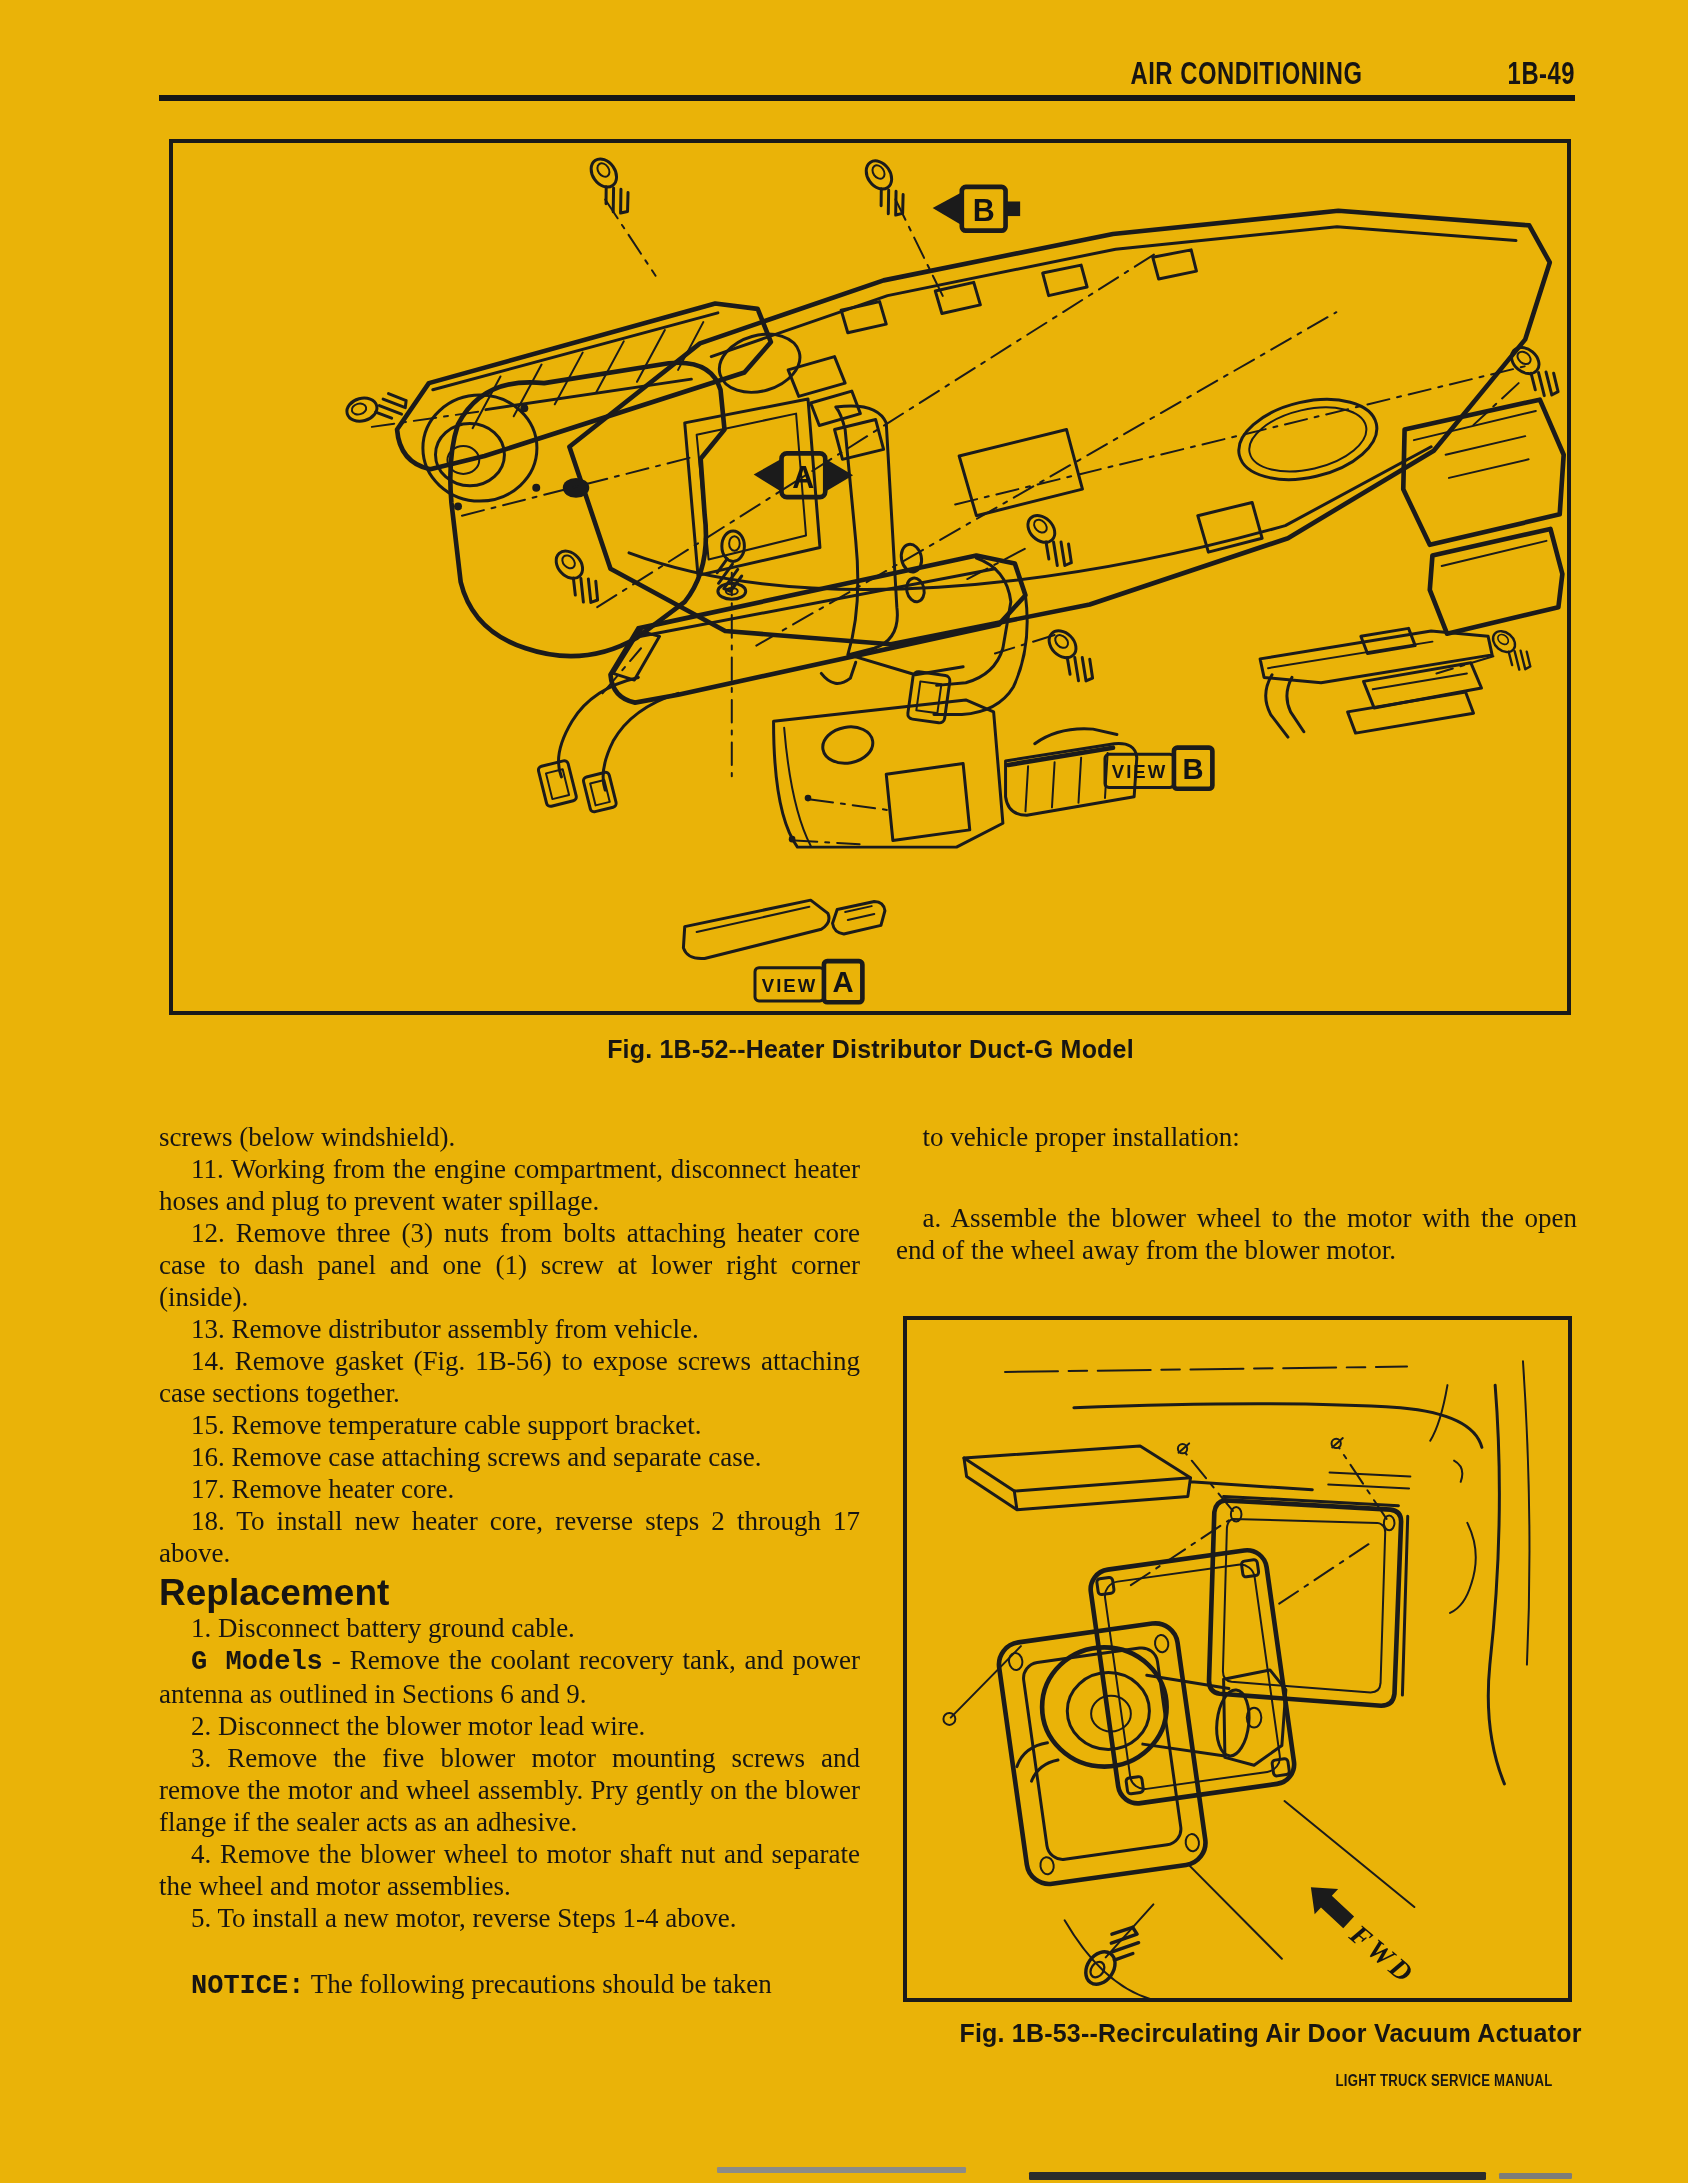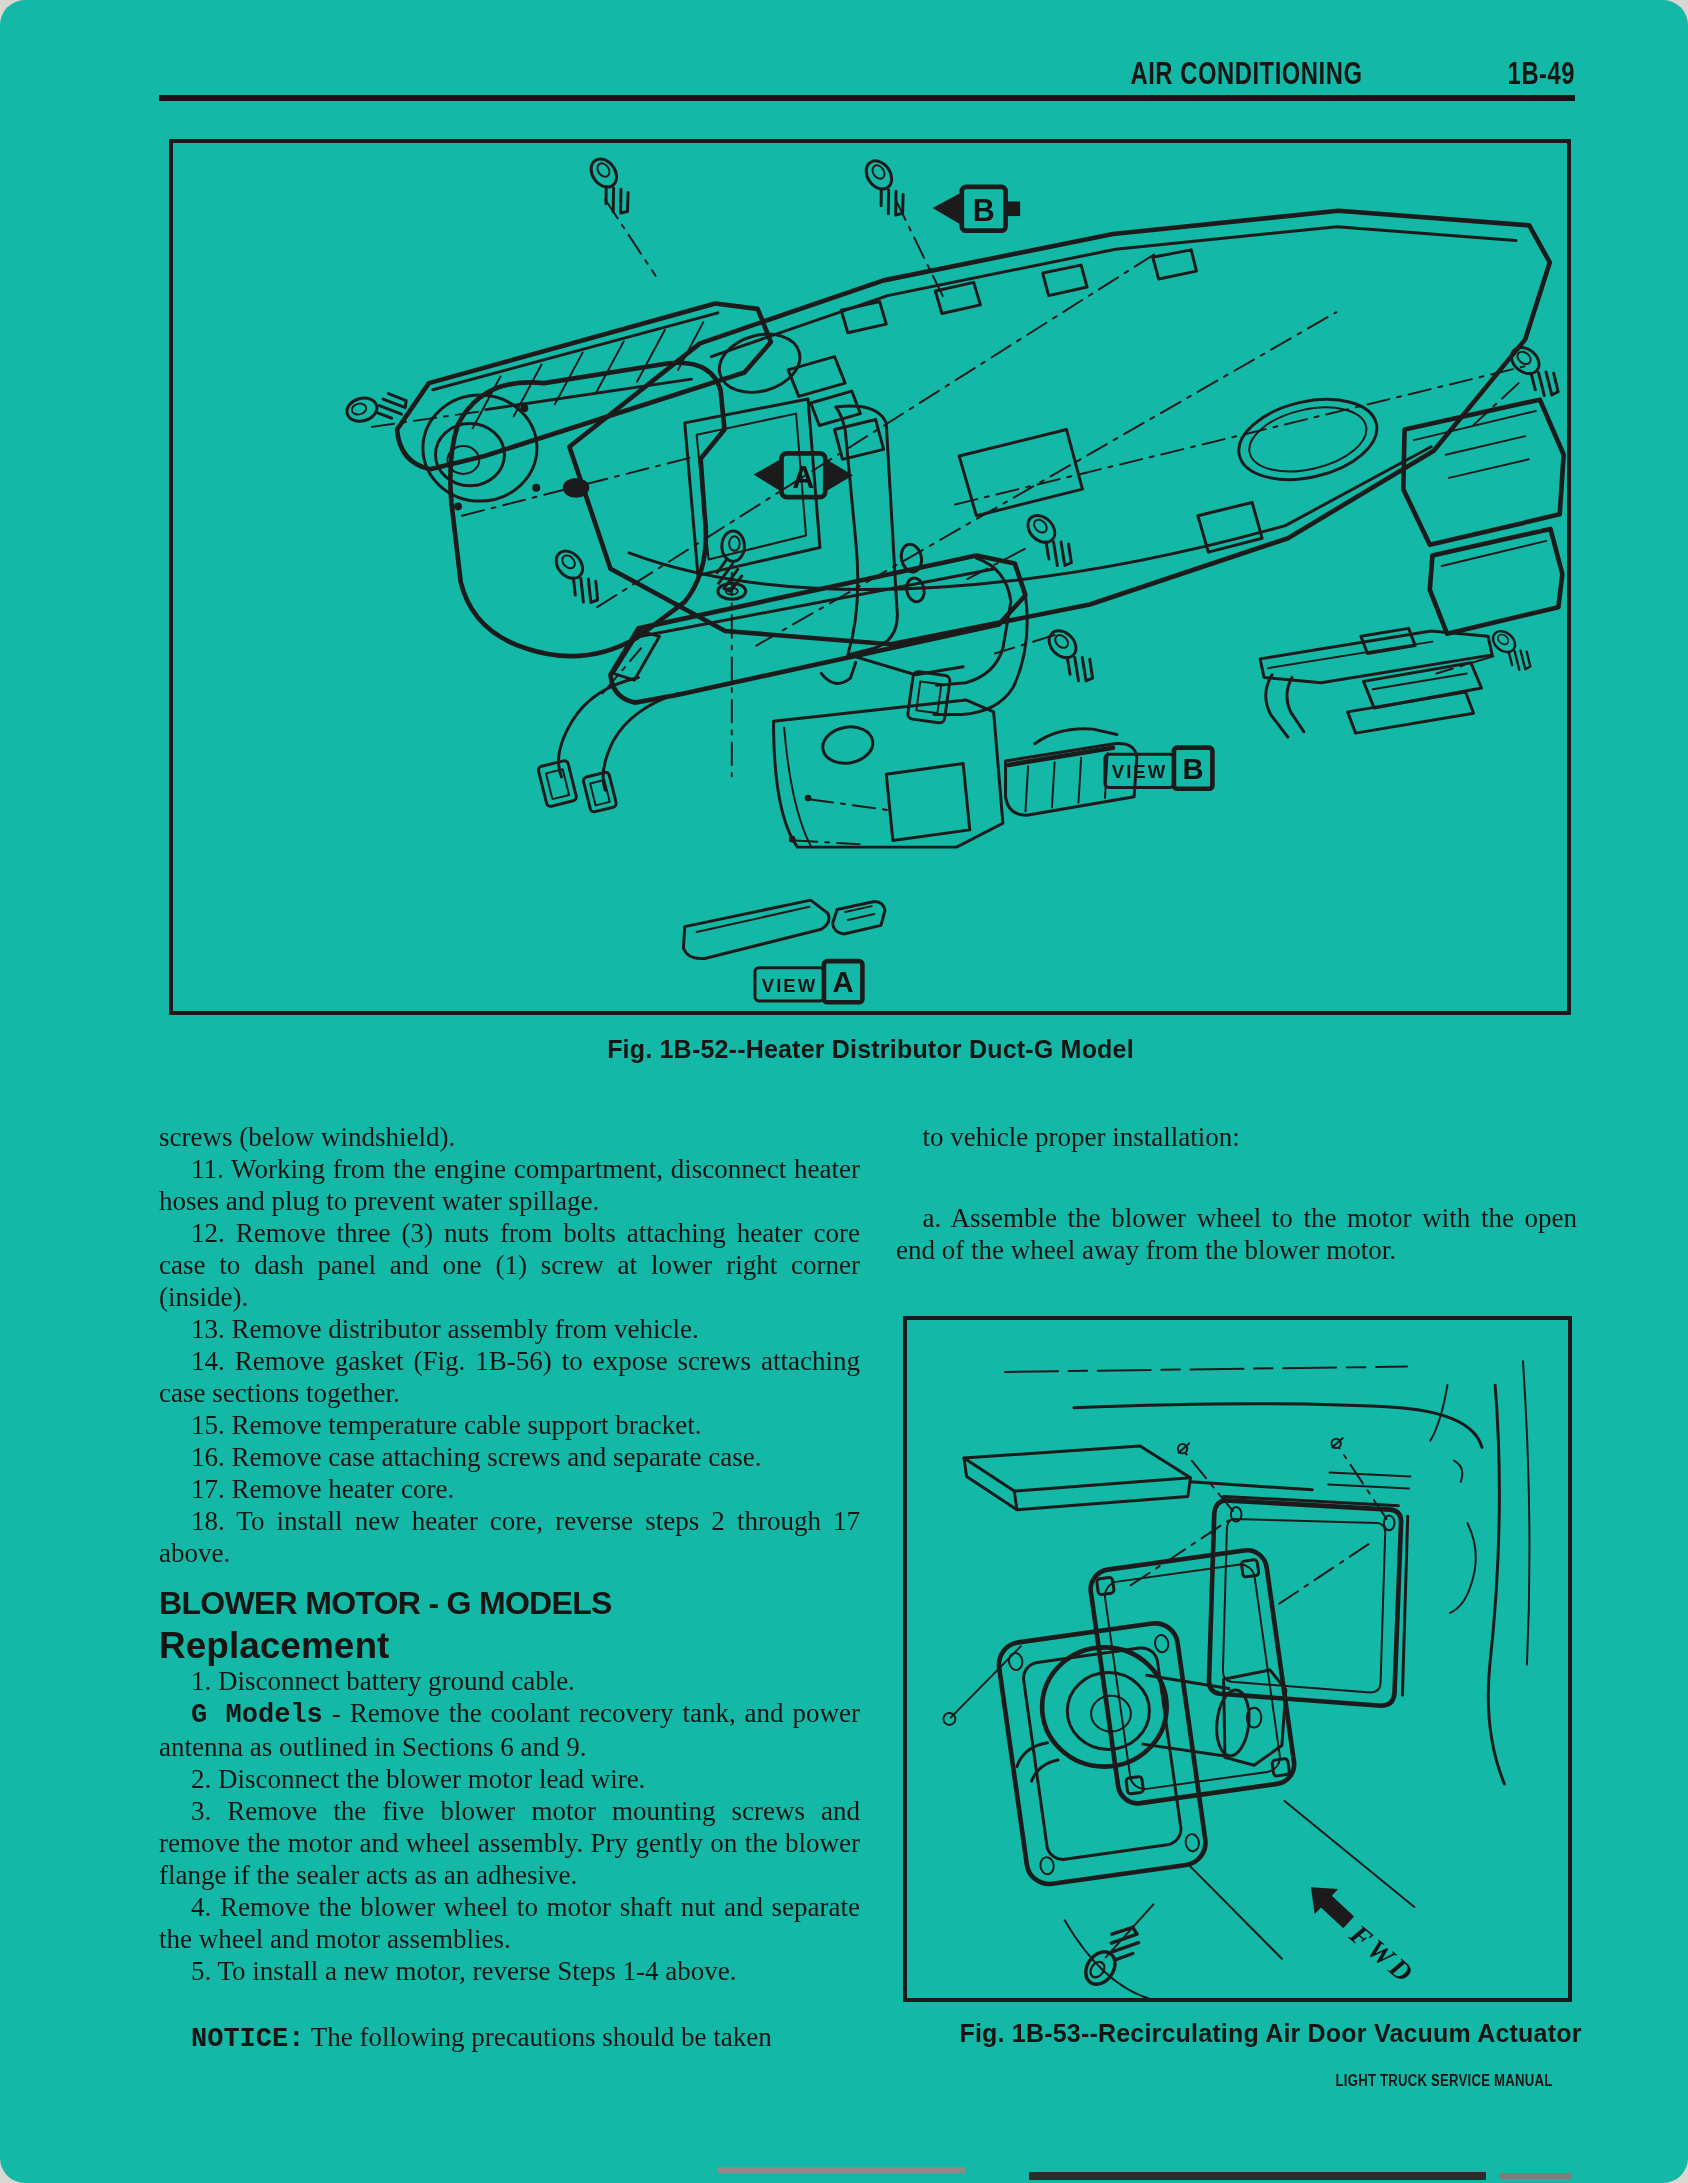--- a/index.html
+++ b/index.html
@@ -1,23 +1,22 @@
 <!DOCTYPE html>
 <html style="font-size:10.6px"><head>
 <meta charset="utf-8">
 <style>
   html,body{margin:0;padding:0;background:#d9d7d2;}
   .page{
     position:relative;
     width:1688px;height:2183px;
-    background:#14b8a6;
+    background:#eab308;
     font-family:"Liberation Serif", serif;
     color:#171513;
     overflow:hidden;
-    border-radius:25px;
   }
   
   .header{
     position:absolute;top:56px;right:113px;
     display:flex;align-items:baseline;gap:186px;
     transform:scaleX(0.78);transform-origin:100% 50%;
     font-family:"Liberation Sans", sans-serif;
     font-weight:bold;font-size:30.5px;letter-spacing:0.7px;
     white-space:nowrap;
   }
@@ -256,21 +255,20 @@
     <p class="noindent">screws (below windshield).</p>
     <p>11. Working from the engine compartment, disconnect heater hoses and plug to prevent water spillage.</p>
     <p>12. Remove three (3) nuts from bolts attaching heater core case to dash panel and one (1) screw at lower right corner (inside).</p>
     <p>13. Remove distributor assembly from vehicle.</p>
     <p>14. Remove gasket (Fig. 1B-56) to expose screws attaching case sections together.</p>
     <p>15. Remove temperature cable support bracket.</p>
     <p>16. Remove case attaching screws and separate case.</p>
     <p>17. Remove heater core.</p>
     <p>18. To install new heater core, reverse steps 2 through 17 above.</p>
 
-    <h2>BLOWER MOTOR - G MODELS</h2>
     <h3>Replacement</h3>
 
     <p class="first-step">1. Disconnect battery ground cable.</p>
     <p><b class="lead">G Models</b><span> - Remove the coolant recovery tank, and power antenna as outlined in Sections 6 and 9.</span></p>
     <p>2. Disconnect the blower motor lead wire.</p>
     <p>3. Remove the five blower motor mounting screws and remove the motor and wheel assembly. Pry gently on the blower flange if the sealer acts as an adhesive.</p>
     <p>4. Remove the blower wheel to motor shaft nut and separate the wheel and motor assemblies.</p>
     <p>5. To install a new motor, reverse Steps 1-4 above.</p>
 
     <p class="notice"><b class="lead">NOTICE:</b><span> The following precautions should be taken</span></p>

